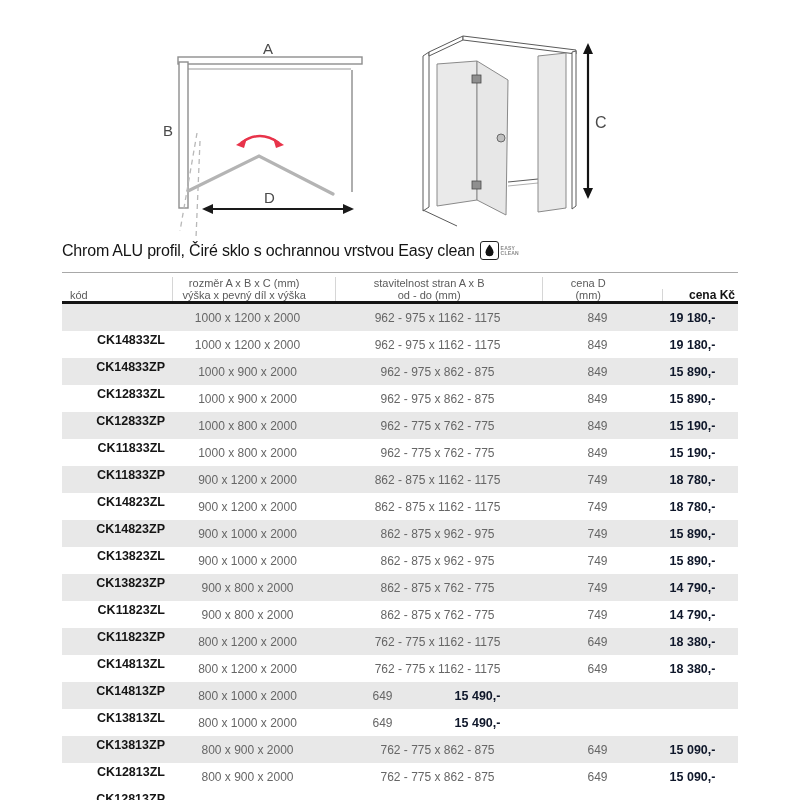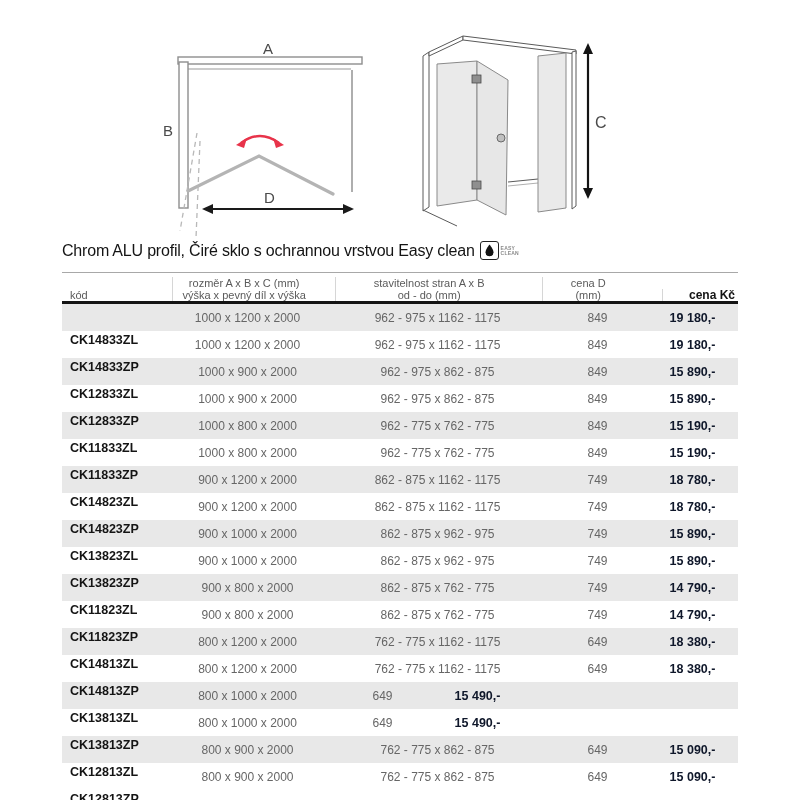--- a/index.html
+++ b/index.html
@@ -35,21 +35,21 @@
   .col-vstup{width:105px;}
   .col-cena{width:88px;text-align:right;padding-right:3px;box-sizing:border-box;}
   .thead .col-rozmer,.thead .col-stav,.thead .col-vstup{border-left:1px solid #d6d6d6;border-right:0;}
   .thead .col-cena{border-left:1px solid #d6d6d6;}
   .th-cena{font-size:12px;font-weight:bold;color:#141414;margin-left:8px;}
   .tbody{display:block;}
   .row{display:flex;align-items:center;height:27px;}
   .row-odd{background:#e8e8e8;}
   .row-even{background:#ffffff;}
   .cell{font-size:12px;color:#666666;text-align:center;}
-  .cell-kod{font-weight:bold;color:#141414;font-size:12.5px;text-align:left;margin-top:44px;}
+  .cell-kod{font-weight:bold;color:#141414;font-size:12.5px;text-align:right;margin-top:44px;}
   .cell-cena{font-weight:bold;color:#0f172a;font-size:12.5px;}
 </style>
 </head>
 <body>
 
 <svg id="diagram-plan" class="diagram" width="320" height="230" viewBox="0 0 320 230">
 
   <rect x="118" y="47" width="184" height="7" fill="#ffffff" stroke="#8e8e8e" stroke-width="1.4"></rect>
   <line x1="125" y1="59" x2="291" y2="59" stroke="#9a9a9a" stroke-width="1.2"></line>
 

